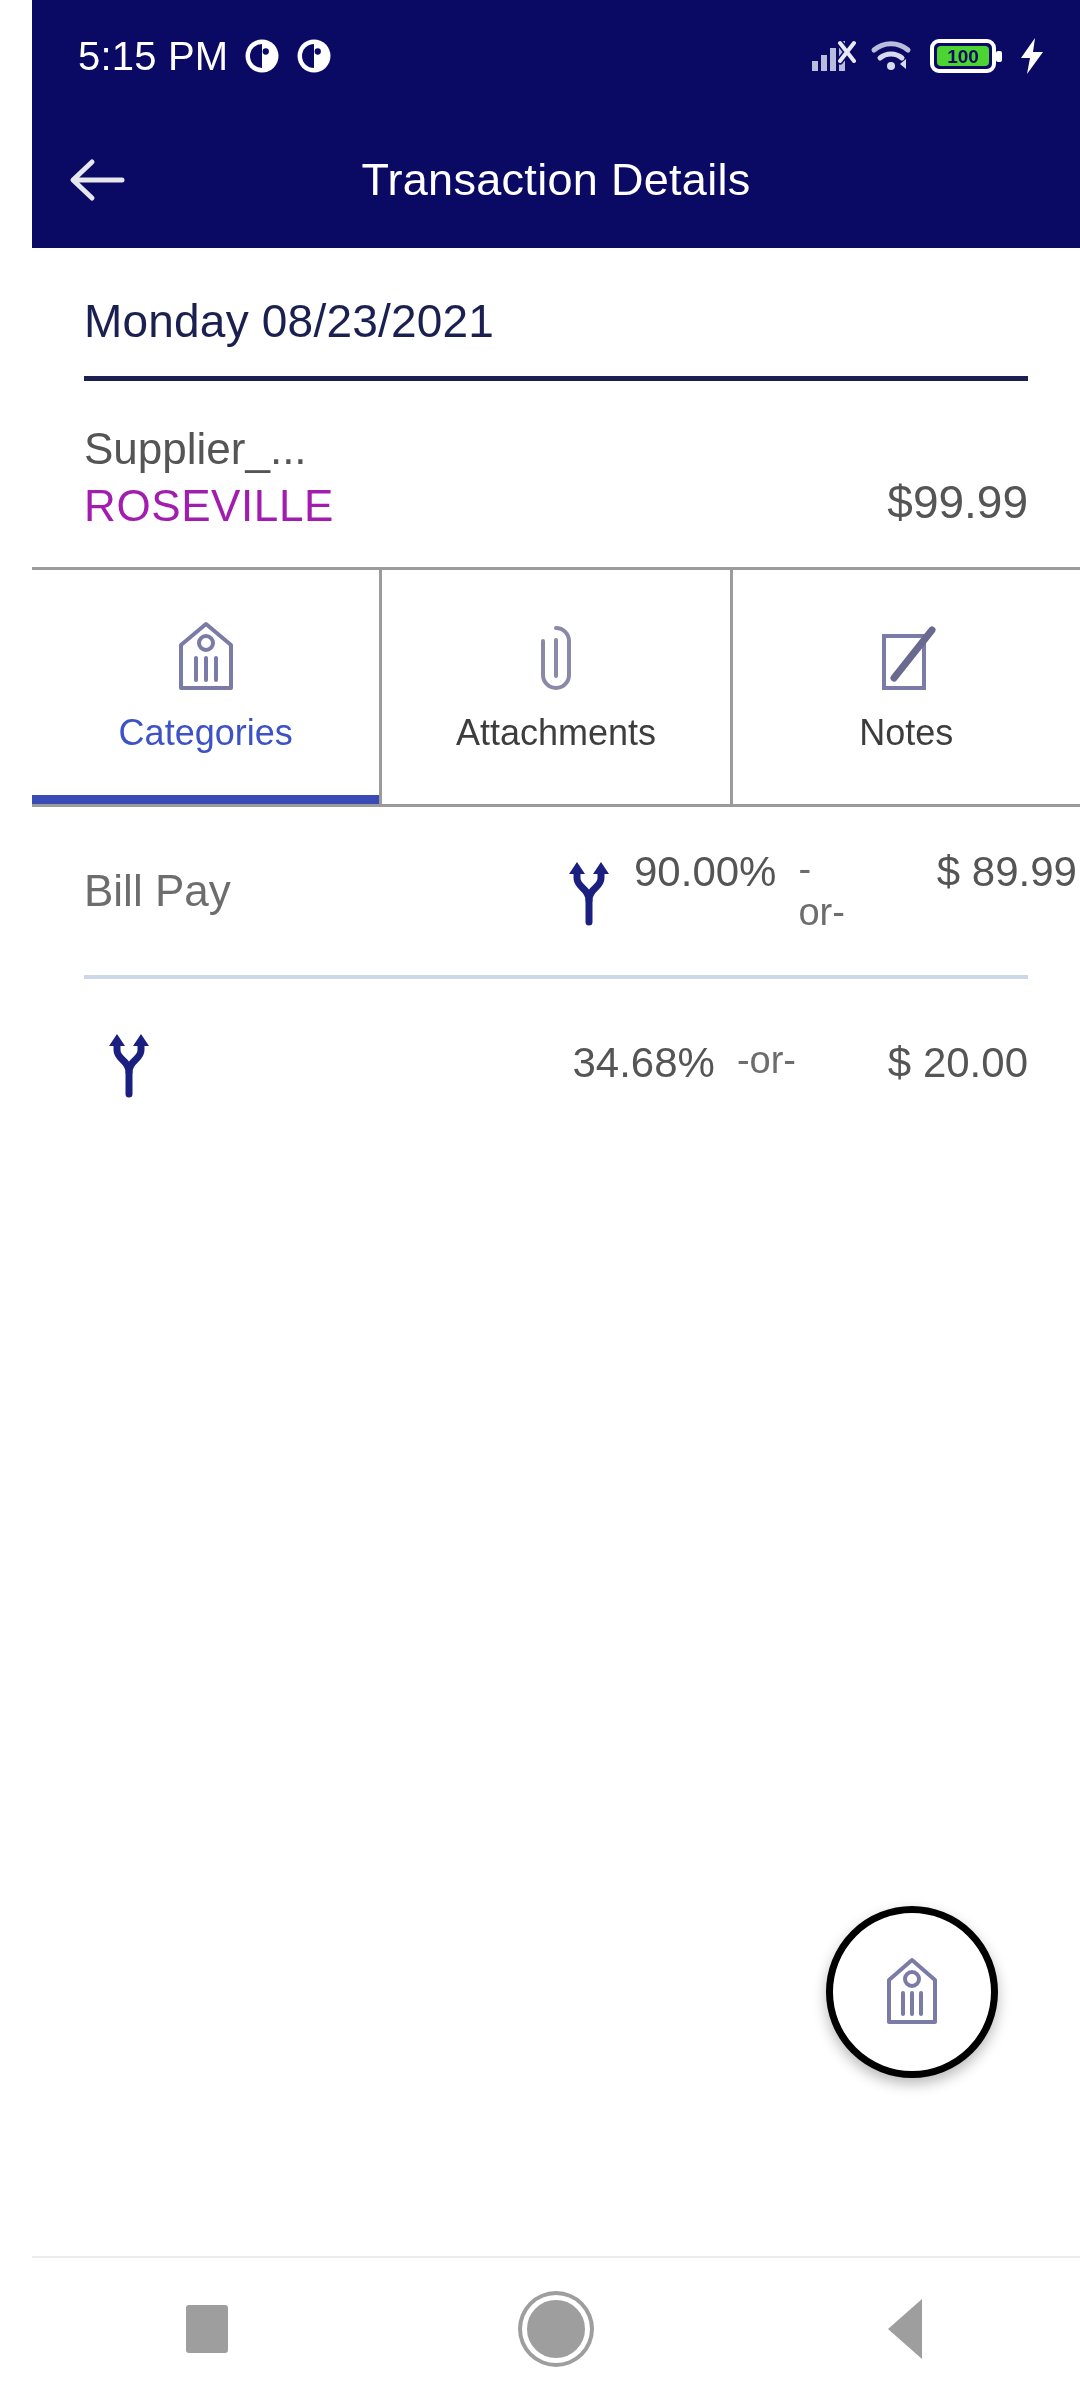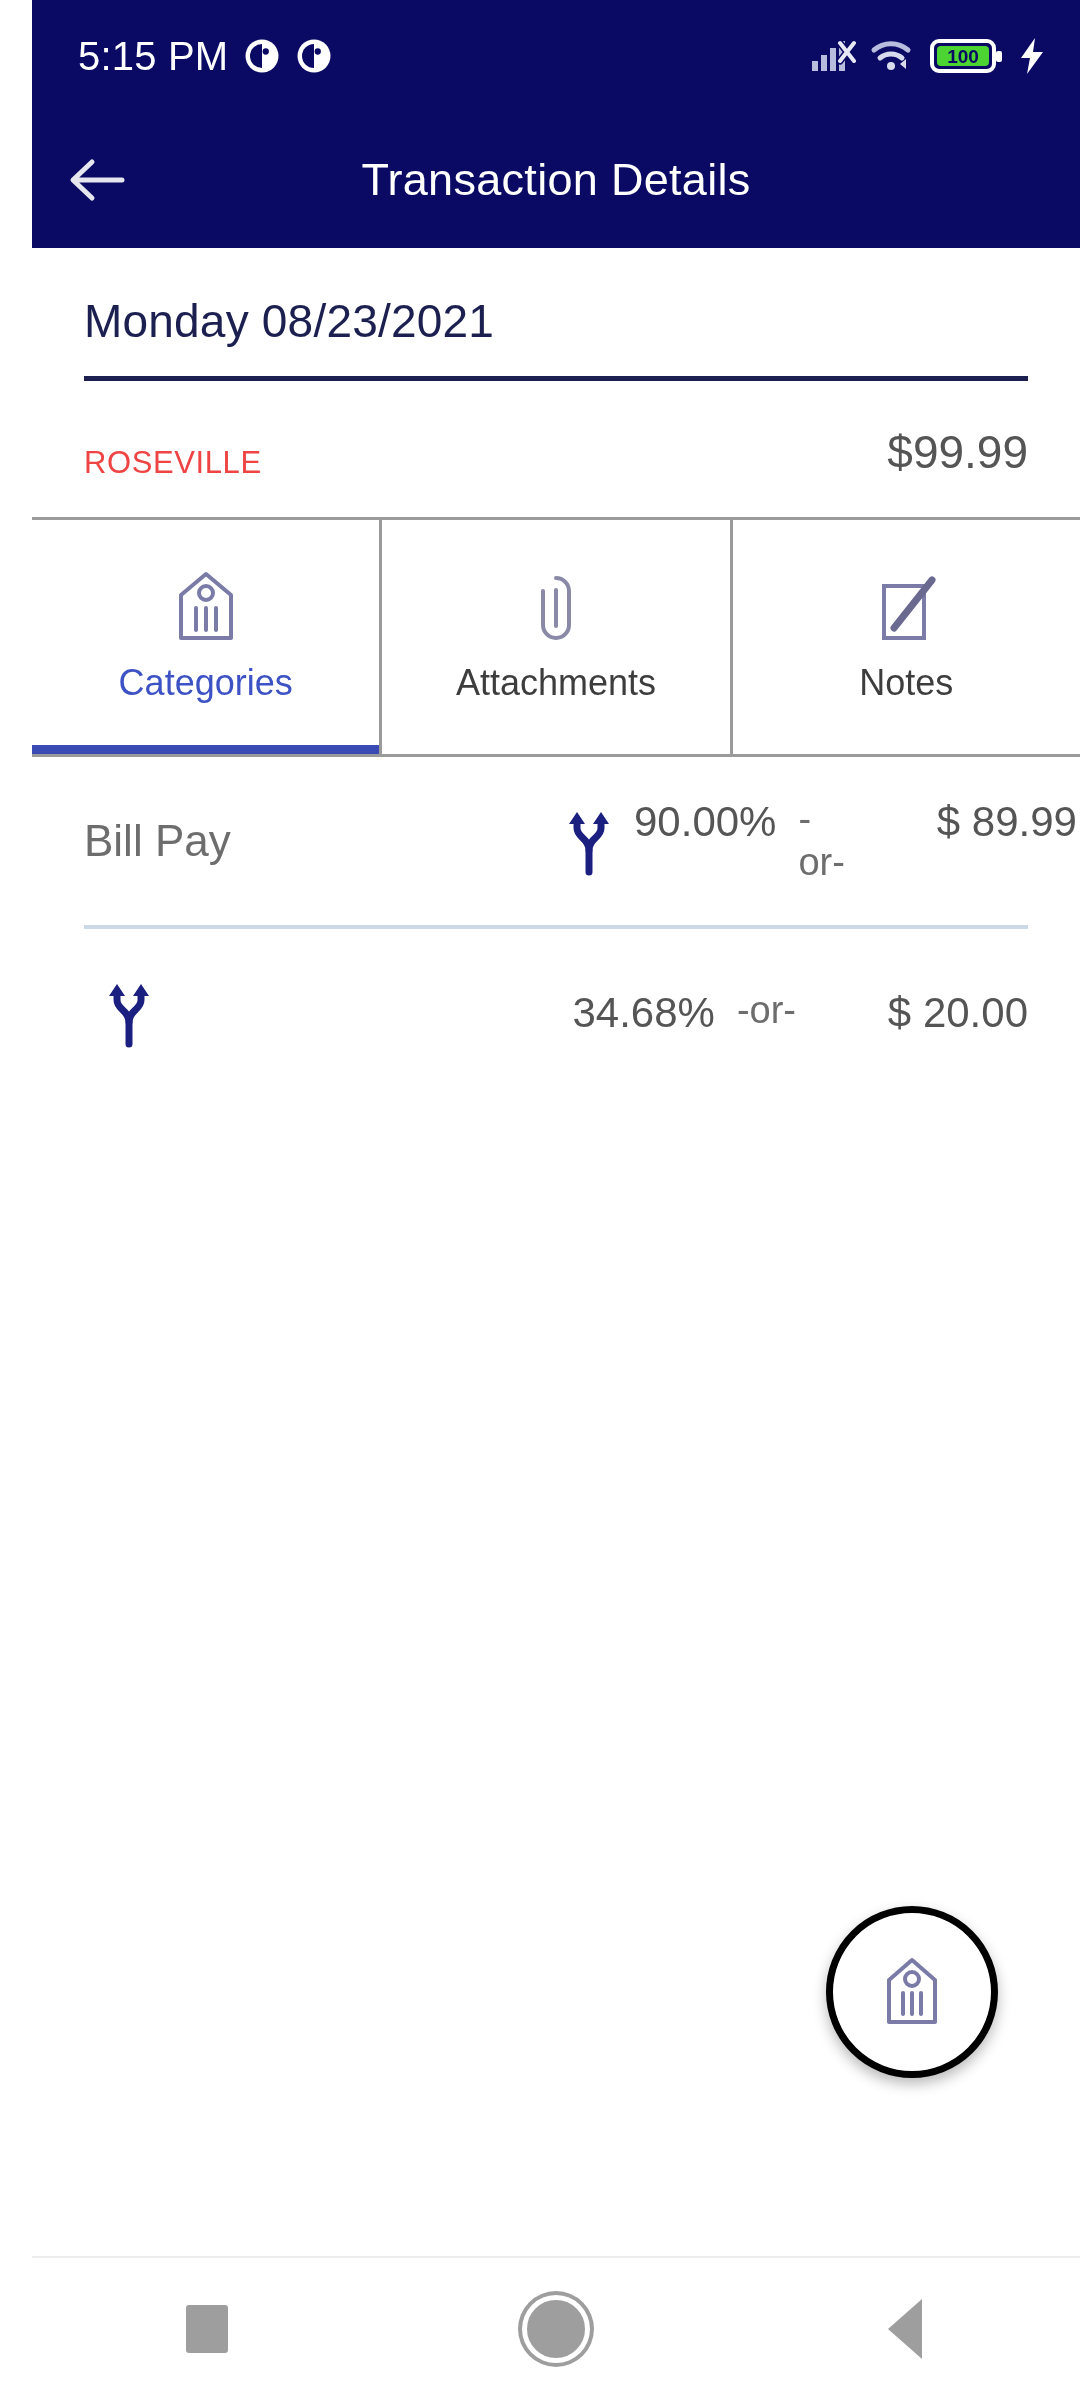--- a/index.html
+++ b/index.html
@@ -109,24 +109,23 @@
     flex: none;
   }
   .merchant-left { display: flex; flex-direction: column; }
   .merchant-name {
     font-size: 44px;
     color: #555555;
     line-height: 1.1;
     margin-bottom: 8px;
   }
   .merchant-city {
-    font-size: 31px;
-    color: #ef4444;
+    font-size: 44px;
+    color: #a21caf;
     letter-spacing: 0.6px;
-    margin-top: 12px;
   }
   .merchant-amount {
     font-size: 46px;
     color: #555555;
     padding-bottom: 2px;
   }
 
   
   .tab-bar {
     display: flex;
@@ -331,20 +330,21 @@
     <div class="app-bar-title">Transaction Details</div>
   </div>
 
   <div class="date-section">
     <div class="date-value">Monday 08/23/2021</div>
     <div class="date-underline"></div>
   </div>
 
   <div class="merchant-section">
     <div class="merchant-left">
+      <div class="merchant-name">Supplier_...</div>
       <div class="merchant-city">ROSEVILLE</div>
     </div>
     <div class="merchant-amount">$99.99</div>
   </div>
 
   <div class="tab-bar">
 
     <div class="tab active">
       <svg width="62" height="74" viewBox="0 0 62 74">
         <path d="M31 4 L56 25 L56 68 L6 68 L6 25 Z" fill="none" stroke="#7b7ba8" stroke-width="4" stroke-linejoin="round"></path>

